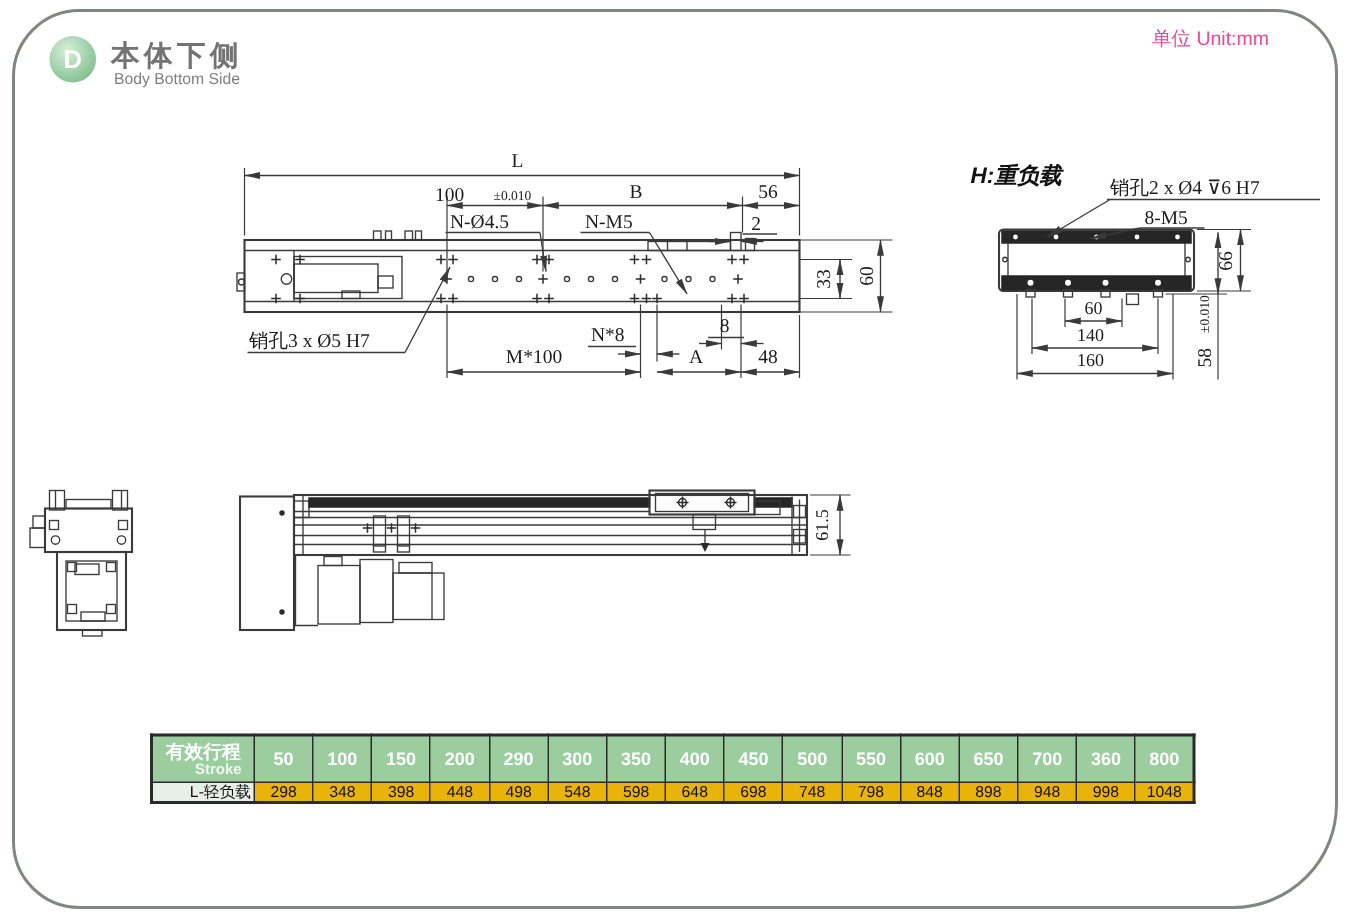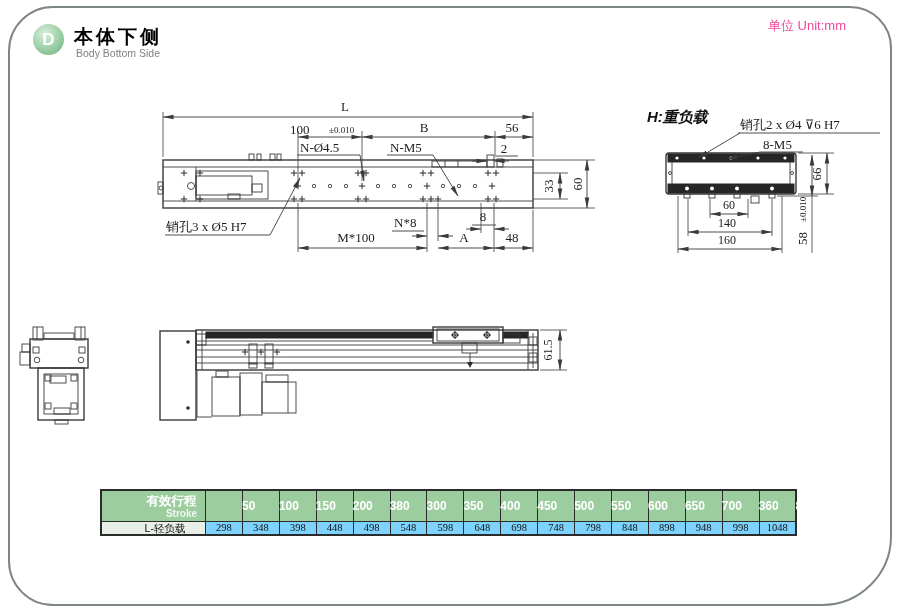--- a/index.html
+++ b/index.html
@@ -4,47 +4,47 @@
 <style>
   html,body{margin:0;padding:0;background:#fff;}
   .stage{position:relative;width:898px;height:611px;background:#fff;overflow:hidden;
          font-family:"Liberation Sans",sans-serif;}
   .page-border{position:absolute;left:8px;top:6px;width:880px;height:596px;
          border:2px solid #7f8781;border-radius:45px 42px 70px 45px;pointer-events:none;}
   
   .badge{position:absolute;left:33px;top:24px;width:31px;height:31px;border-radius:50%;
          background:radial-gradient(circle at 38% 32%, #d9efdc 0%, #a5d4ae 45%, #6fb07e 100%);
          color:#fff;font-weight:bold;font-size:17px;display:flex;align-items:center;justify-content:center;}
-  .title-zh{position:absolute;left:74px;top:24px;font-size:19px;font-weight:bold;color:#000000;letter-spacing:3px;}
+  .title-zh{position:absolute;left:74px;top:24px;font-size:19px;font-weight:bold;color:#737373;letter-spacing:3px;}
   .title-en{position:absolute;left:76px;top:47px;font-size:10.5px;color:#808080;}
   .unit{position:absolute;left:768px;top:17px;font-size:13px;color:#ec4899;}
   .hview-title{position:absolute;left:647px;top:108px;font-size:15px;font-weight:bold;color:#111;font-style:italic;}
   
   svg.draw{position:absolute;left:0;top:0;}
   .ln{stroke:#3a3a3a;stroke-width:1.4;fill:none;}
   .lnt{stroke:#3a3a3a;stroke-width:0.9;fill:none;}
   .dk{fill:#262626;stroke:#262626;}
   .dim{stroke:#3a3a3a;stroke-width:0.9;fill:none;}
   .ext{stroke:#3a3a3a;stroke-width:0.8;fill:none;}
   .dimtxt{font-family:"Liberation Serif",serif;font-size:13px;fill:#1c1c1c;}
   .dimtxt-sm{font-family:"Liberation Serif",serif;font-size:9px;fill:#1c1c1c;}
   .dimtxt-md{font-family:"Liberation Serif",serif;font-size:12px;fill:#1c1c1c;}
   
   .stroke-table{position:absolute;left:100px;top:489px;border-collapse:collapse;table-layout:fixed;
          width:697px;border:2px solid #2b2b2b;}
   .stroke-table th,.stroke-table td{border:1px solid #2b2b2b;text-align:center;padding:0;}
   .stroke-table thead th{background:var(--tbl-green,#9bcd9f);color:#fff;height:30px;
-         font-size:12px;font-weight:bold;padding-left:36px;}
+         font-size:12px;font-weight:bold;}
   .stroke-table thead th.label-col{width:67px;}
   .stroke-table thead .zh{font-size:12.5px;line-height:14px;}
   .stroke-table thead .en{font-size:10px;font-weight:bold;color:rgba(255,255,255,0.85);line-height:11px;margin-left:20px;}
   .stroke-table tbody th{background:#e8eee8;font-weight:normal;padding-left:23px;}
   .stroke-table tbody th,.stroke-table tbody td{height:12px;font-size:10.5px;line-height:12px;
          color:#111;background-clip:padding-box;}
-  .stroke-table tbody td{background:#7dd3fc;font-family:Liberation Serif, serif;}
+  .stroke-table tbody td{background:#eab308;}
 </style>
 </head>
 <body>
 
 <div class="stage">
   <div class="page-border"></div>
 
   <div class="badge">D</div>
   <div class="title-zh">本体下侧</div>
   <div class="title-en">Body Bottom Side</div>
@@ -317,21 +317,21 @@
     <thead>
       <tr>
         <th class="label-col">
           <div class="zh">有效行程</div>
           <div class="en">Stroke</div>
         </th>
       <th>50</th>
           <th>100</th>
           <th>150</th>
           <th>200</th>
-          <th>380</th>
+          <th>290</th>
           <th>300</th>
           <th>350</th>
           <th>400</th>
           <th>450</th>
           <th>500</th>
           <th>550</th>
           <th>600</th>
           <th>650</th>
           <th>700</th>
           <th>360</th>

